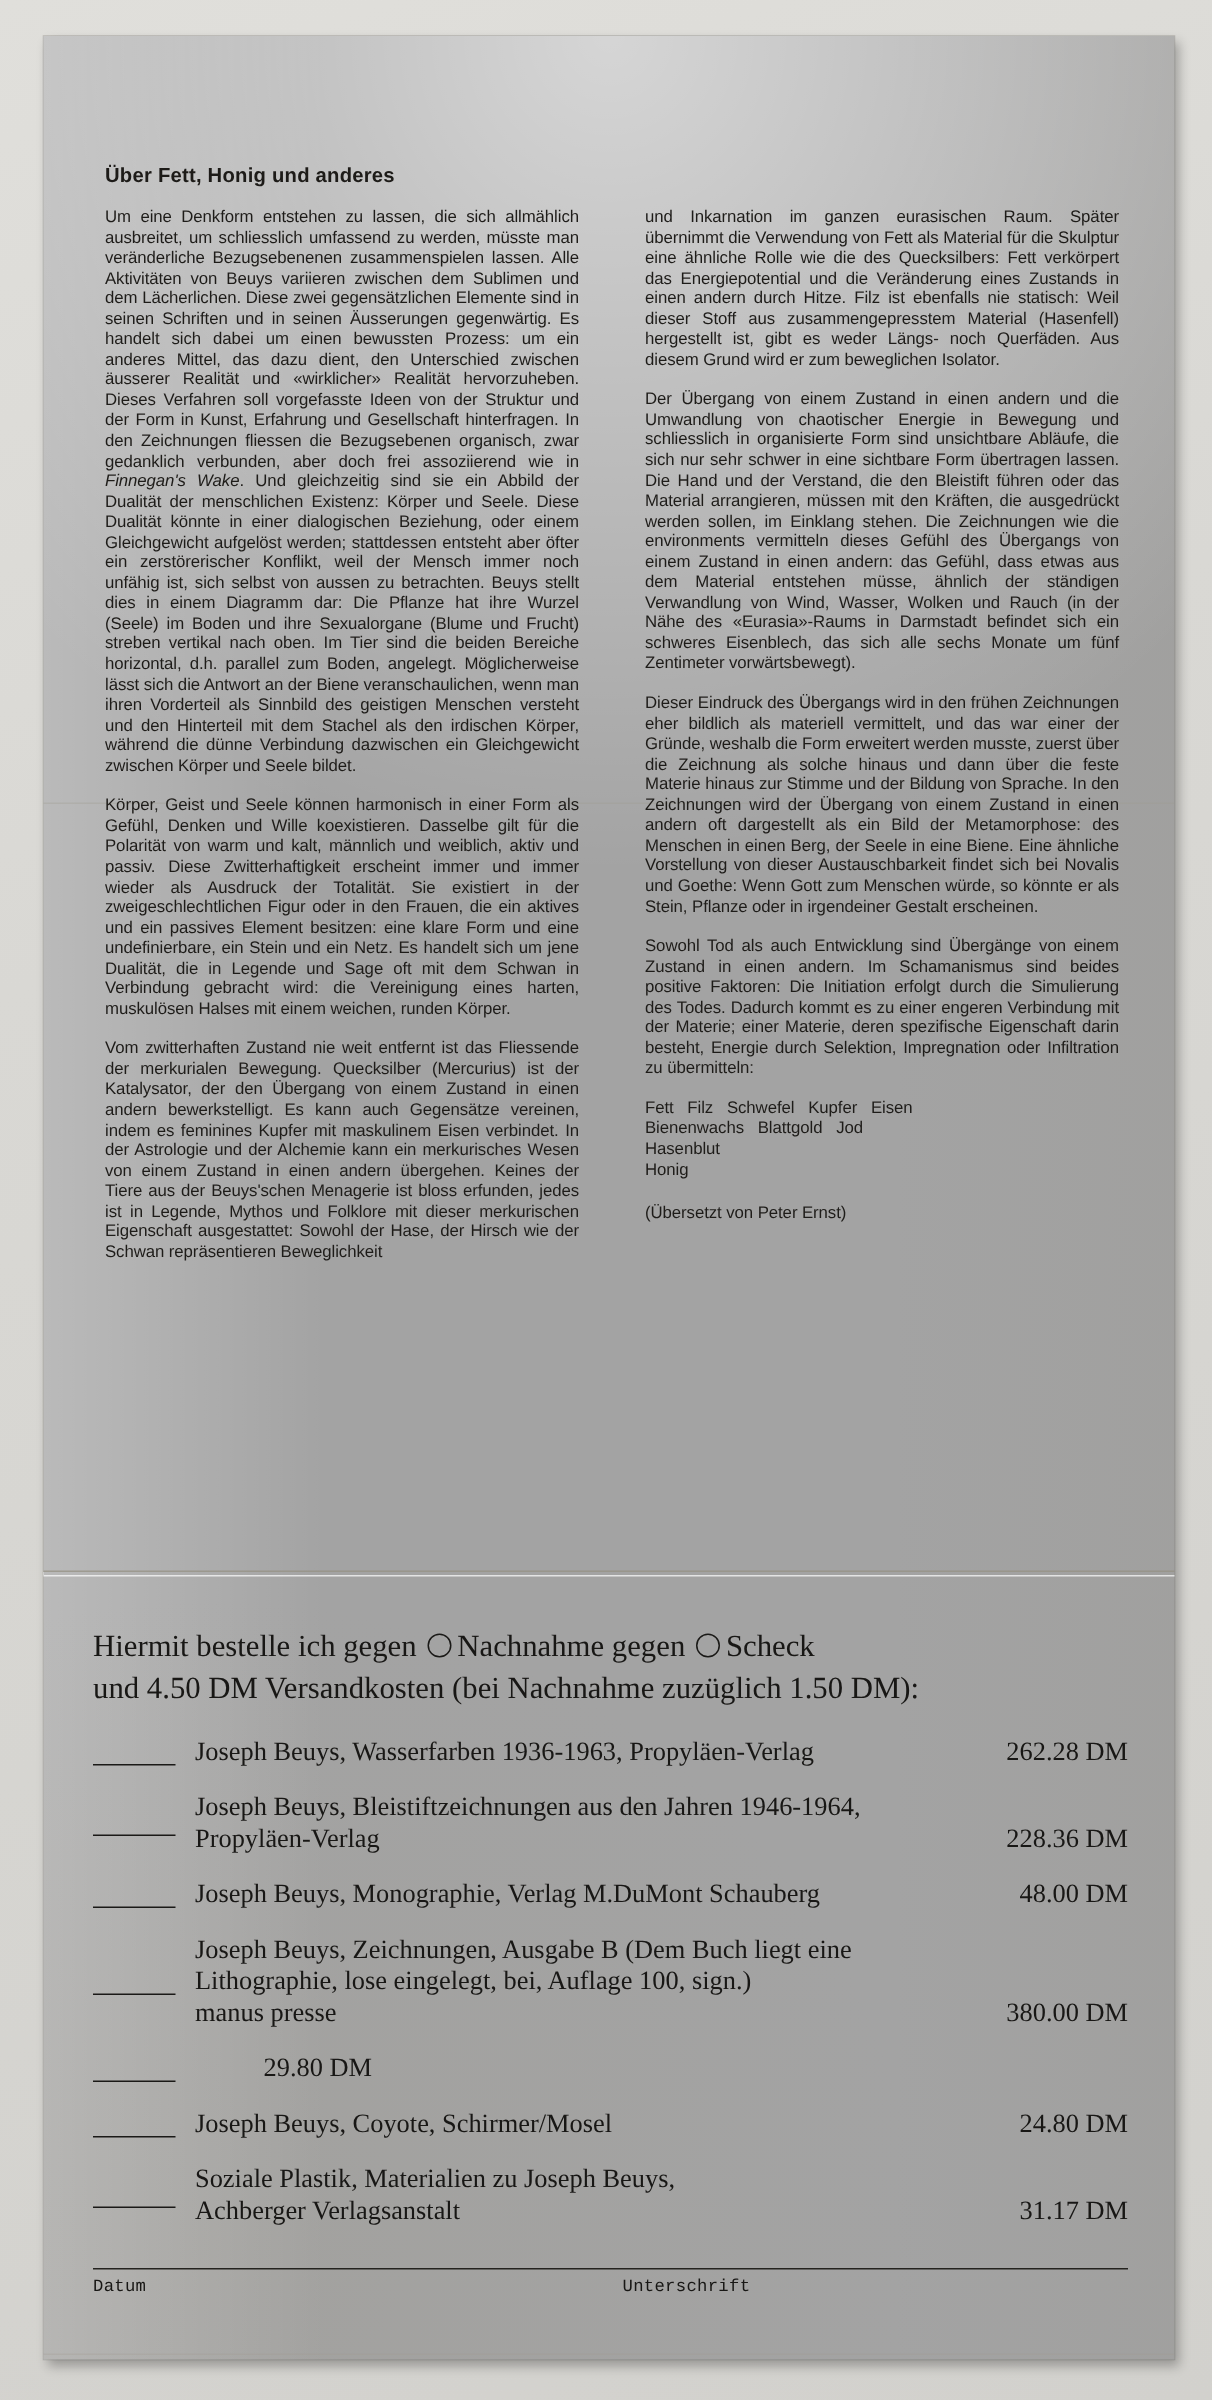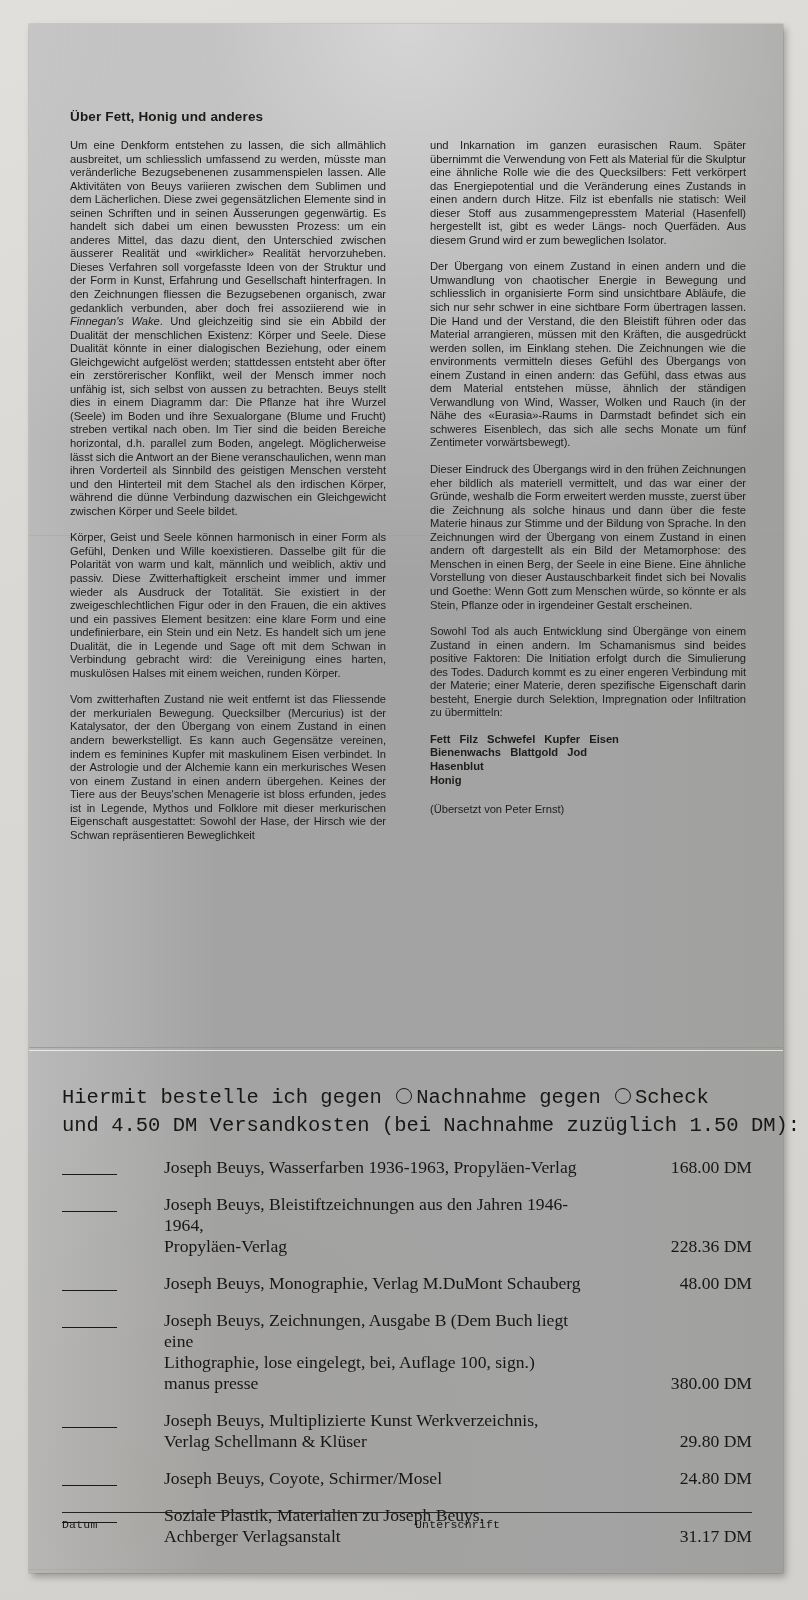--- a/index.html
+++ b/index.html
@@ -106,21 +106,20 @@
   
   #col-right { padding-top: 0; }
 
   .materials {
     text-align: center;
     font-size: 11.2px;
     line-height: 15px;
     color: #1e1c19;
     margin: 0 0 16px 0 !important;
     letter-spacing: 0.3px;
-    font-weight: bold;
   }
   .materials span { white-space: pre; }
   .translator {
     font-size: 11.2px;
     color: #1e1c19;
     margin: 0 !important;
     text-align: left !important;
   }
 
   
@@ -133,43 +132,42 @@
     color: #181715;
   }
   #order-intro {
     position: absolute;
     left: 33px;
     top: 37px;
     width: 690px;
     font-size: 20.5px;
     line-height: 28px;
   }
-  #order-intro .line { display: block; white-space: nowrap; font-family: Liberation Mono, monospace; }
+  #order-intro .line { display: block; white-space: nowrap; }
   .radio {
     display: inline-block;
     width: 14px;
     height: 14px;
     border: 1.8px solid #1a1917;
     border-radius: 50%;
     vertical-align: -1px;
     margin: 0 4px 0 2px;
   }
 
   #book-list {
     position: absolute;
     left: 33px;
     top: 110px;
     width: 690px;
   }
   .book-row {
     position: relative;
     display: flex;
-    align-items: flex-start;
+    align-items: center;
     margin-bottom: 16px;
-    gap: 34px;
   }
   .qty-rule {
     flex: 0 0 auto;
     width: 55px;
     margin-right: 13px;
     margin-top: 17px;
     border-bottom: 1.6px solid #1a1917;
     height: 0;
   }
   .book-title {
@@ -265,21 +263,21 @@
       <span class="line">und 4.50 DM Versandkosten (bei Nachnahme zuzüglich 1.50 DM):</span>
     </div>
 
     <div id="book-list">
 
       <div class="book-row">
         <div class="qty-rule"></div>
         <div class="book-title">
           <span class="tline">Joseph Beuys, Wasserfarben 1936-1963, Propyläen-Verlag</span>
         </div>
-        <div class="book-price">168.00 DM</div>
+        <div class="book-price">262.28 DM</div>
       </div>
 
       <div class="book-row multi">
         <div class="qty-rule"></div>
         <div class="book-title">
           <span class="tline">Joseph Beuys, Bleistiftzeichnungen aus den Jahren 1946-1964,</span>
           <span class="tline">Propyläen-Verlag</span>
         </div>
         <div class="book-price">228.36 DM</div>
       </div>
@@ -297,24 +295,20 @@
         <div class="book-title">
           <span class="tline">Joseph Beuys, Zeichnungen, Ausgabe B (Dem Buch liegt eine</span>
           <span class="tline">Lithographie, lose eingelegt, bei, Auflage 100, sign.)</span>
           <span class="tline">manus presse</span>
         </div>
         <div class="book-price">380.00 DM</div>
       </div>
 
       <div class="book-row multi">
         <div class="qty-rule"></div>
-        <div class="book-title">
-          <span class="tline">Joseph Beuys, Multiplizierte Kunst Werkverzeichnis,</span>
-          <span class="tline">Verlag Schellmann &amp; Klüser</span>
-        </div>
         <div class="book-price">29.80 DM</div>
       </div>
 
       <div class="book-row">
         <div class="qty-rule"></div>
         <div class="book-title">
           <span class="tline">Joseph Beuys, Coyote, Schirmer/Mosel</span>
         </div>
         <div class="book-price">24.80 DM</div>
       </div>

